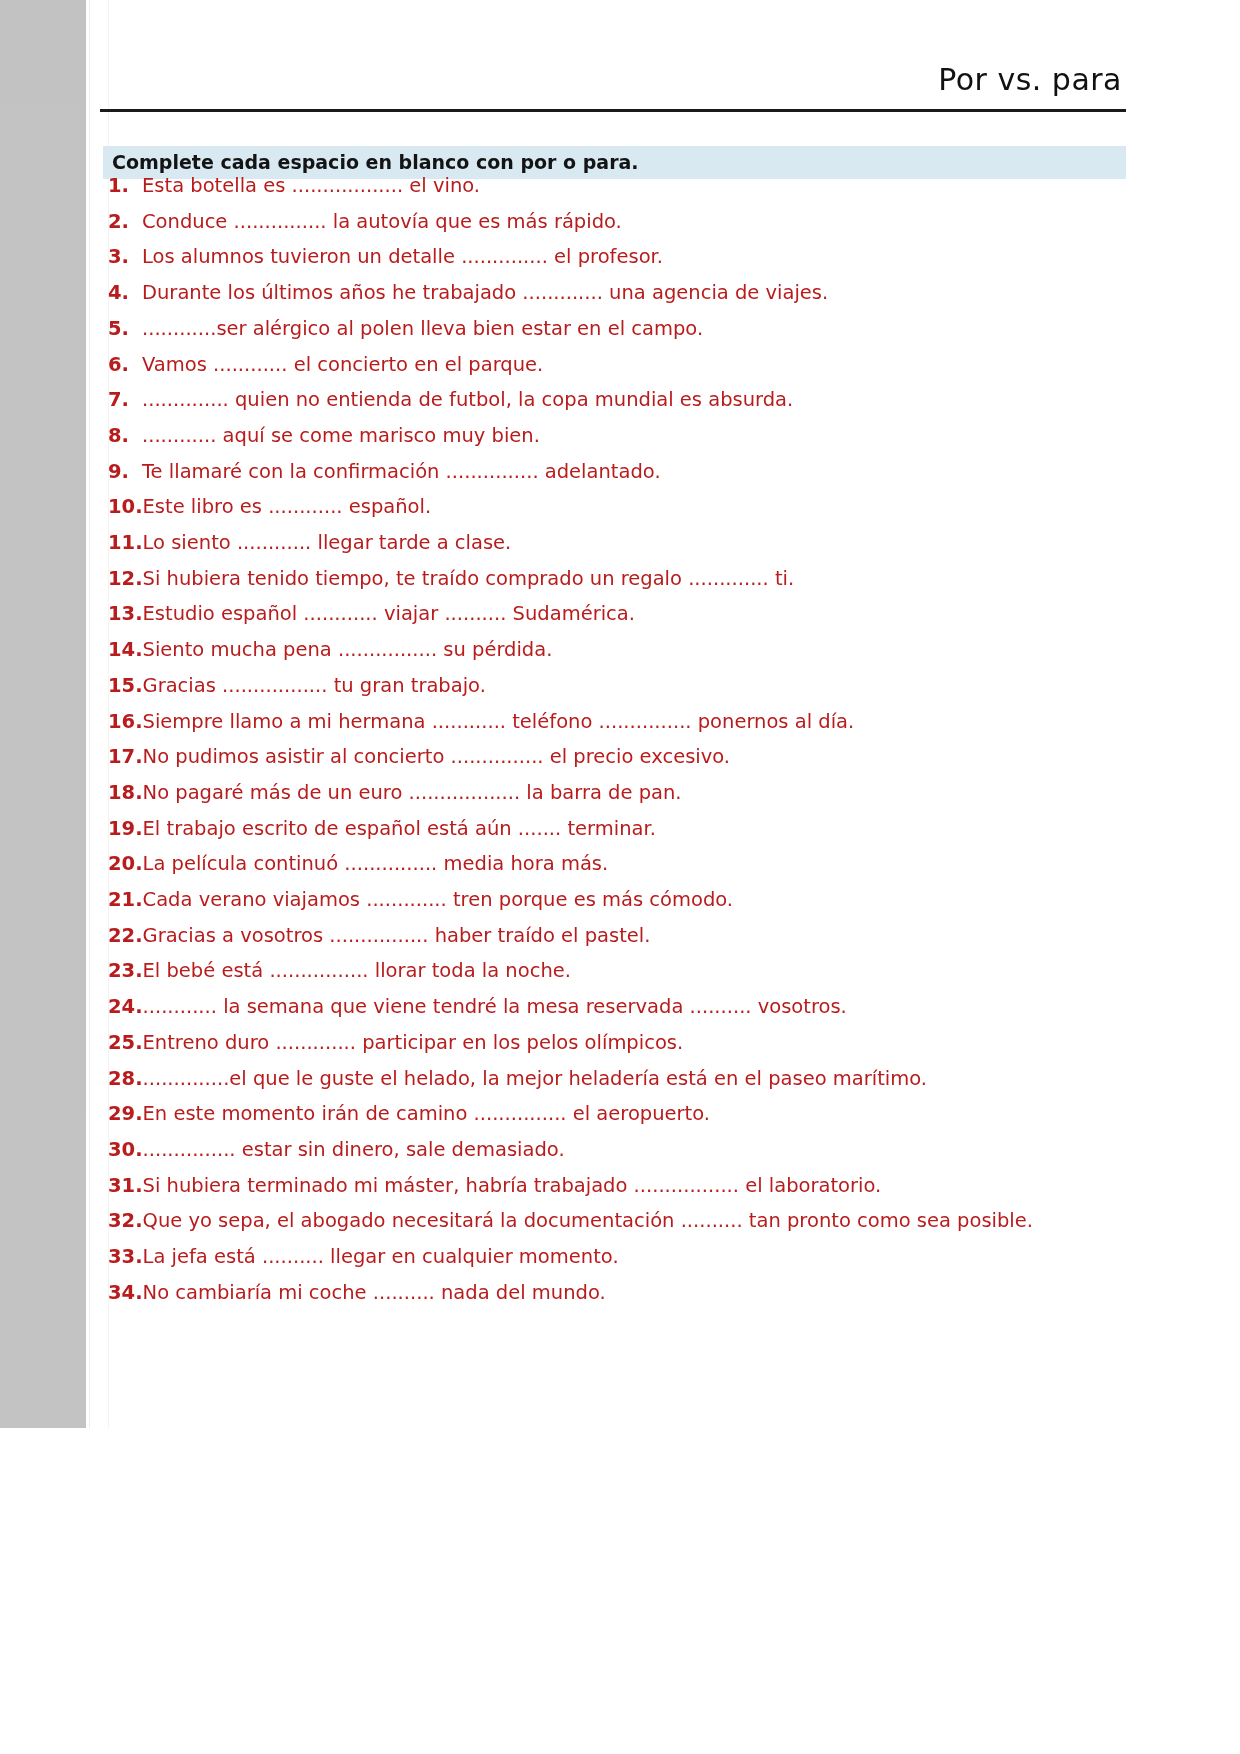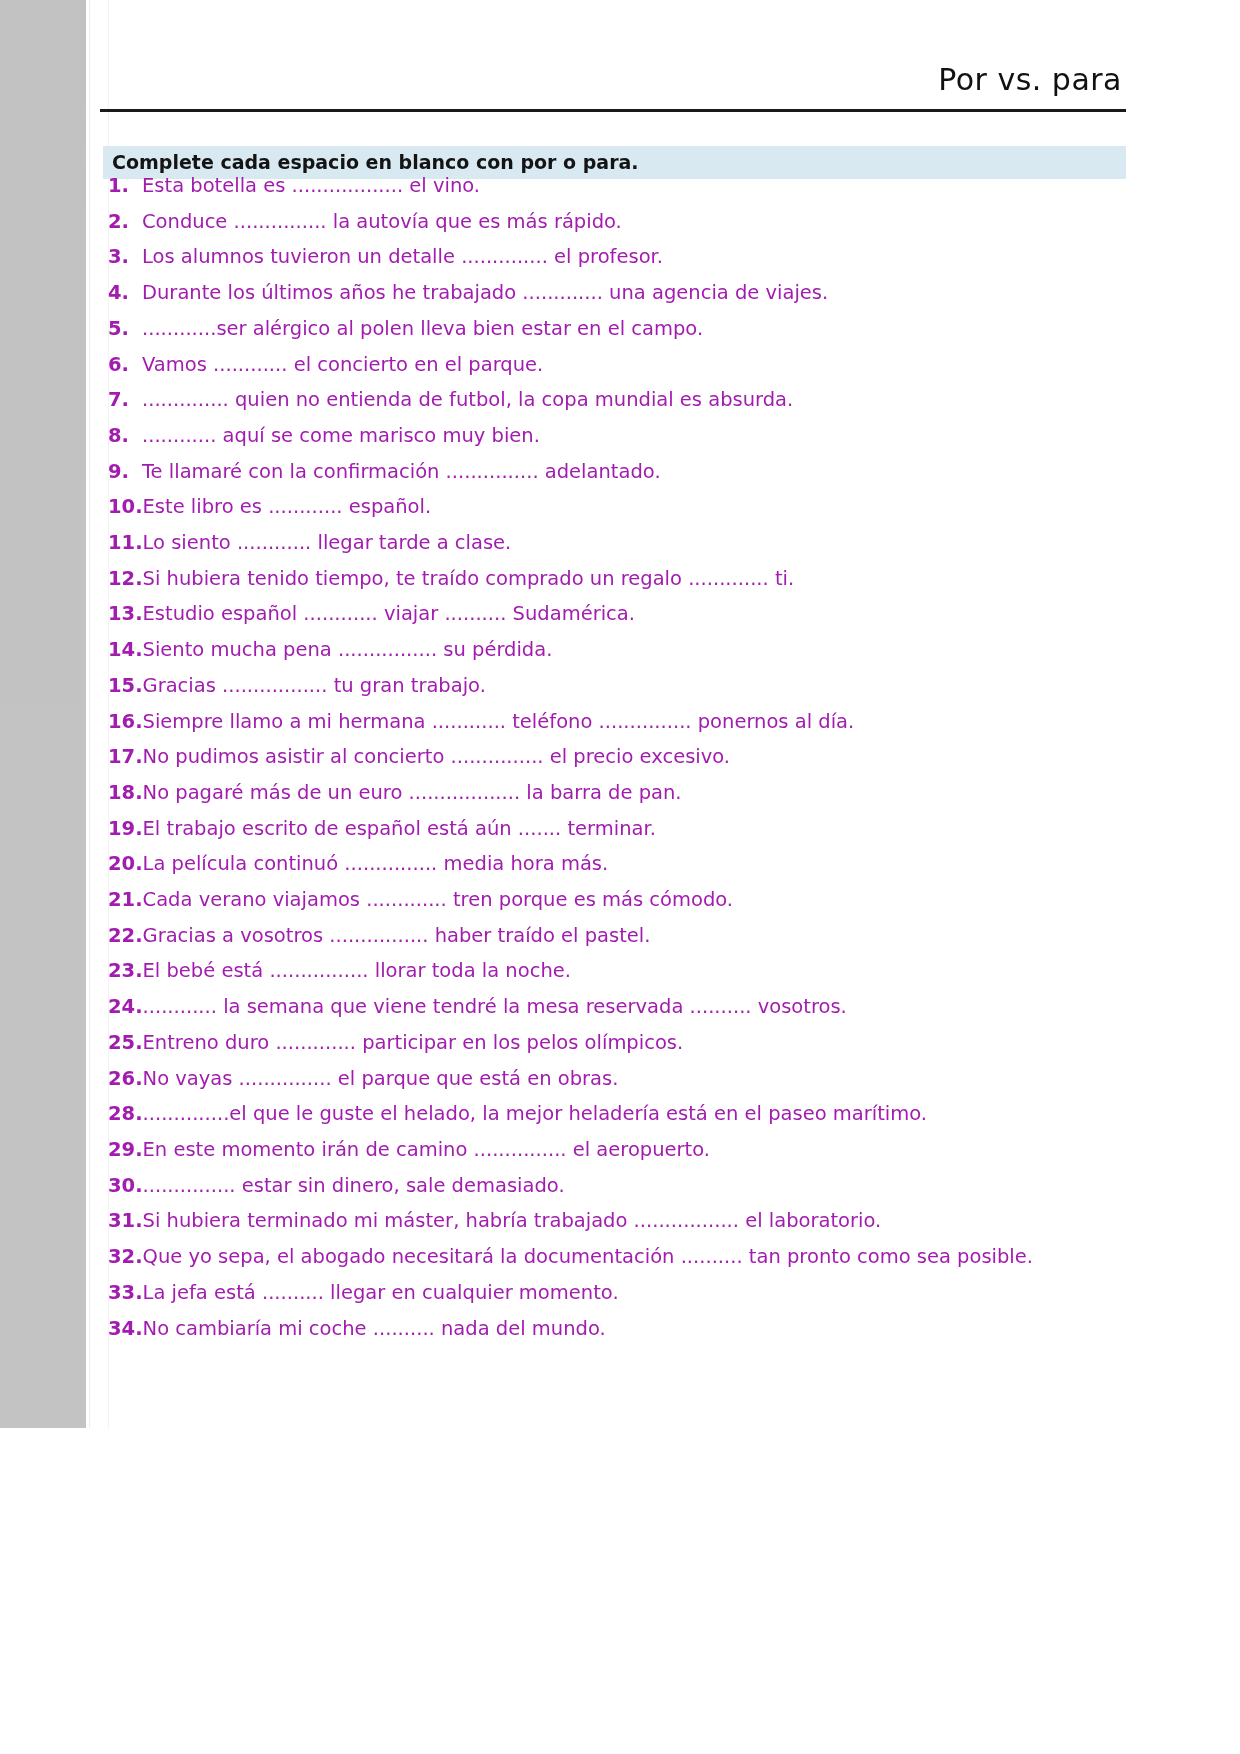--- a/index.html
+++ b/index.html
@@ -62,21 +62,21 @@
   ol.exercise-list {
     position: absolute;
     left: 108px; top: 168px;
     width: 1030px;
     margin: 0; padding: 0;
     list-style: none;
   }
   ol.exercise-list li {
     line-height: 35.7px;
     font-size: 19.5px;
-    color: #a21caf;
+    color: #b91c1c;
     white-space: nowrap;
   }
   .item-num {
     display: inline-block;
     min-width: 34px;
     font-weight: bold;
   }
   .footer-rule {
     position: absolute;
     left: 117px; top: 1652px;
@@ -128,21 +128,20 @@
     <li><span class="item-num">16.</span><span class="item-text">Siempre llamo a mi hermana ............ teléfono ............... ponernos al día.</span></li>
     <li><span class="item-num">17.</span><span class="item-text">No pudimos asistir al concierto ............... el precio excesivo.</span></li>
     <li><span class="item-num">18.</span><span class="item-text">No pagaré más de un euro .................. la barra de pan.</span></li>
     <li><span class="item-num">19.</span><span class="item-text">El trabajo escrito de español está aún ....... terminar.</span></li>
     <li><span class="item-num">20.</span><span class="item-text">La película continuó ............... media hora más.</span></li>
     <li><span class="item-num">21.</span><span class="item-text">Cada verano viajamos ............. tren porque es más cómodo.</span></li>
     <li><span class="item-num">22.</span><span class="item-text">Gracias a vosotros ................ haber traído el pastel.</span></li>
     <li><span class="item-num">23.</span><span class="item-text">El bebé está ................ llorar toda la noche.</span></li>
     <li><span class="item-num">24.</span><span class="item-text">............ la semana que viene tendré la mesa reservada .......... vosotros.</span></li>
     <li><span class="item-num">25.</span><span class="item-text">Entreno duro ............. participar en los pelos olímpicos.</span></li>
-    <li><span class="item-num">26.</span><span class="item-text">No vayas ............... el parque que está en obras.</span></li>
     <li><span class="item-num">28.</span><span class="item-text">..............el que le guste el helado, la mejor heladería está en el paseo marítimo.</span></li>
     <li><span class="item-num">29.</span><span class="item-text">En este momento irán de camino ............... el aeropuerto.</span></li>
     <li><span class="item-num">30.</span><span class="item-text">............... estar sin dinero, sale demasiado.</span></li>
     <li><span class="item-num">31.</span><span class="item-text">Si hubiera terminado mi máster, habría trabajado ................. el laboratorio.</span></li>
     <li><span class="item-num">32.</span><span class="item-text">Que yo sepa, el abogado necesitará la documentación .......... tan pronto como sea posible.</span></li>
     <li><span class="item-num">33.</span><span class="item-text">La jefa está .......... llegar en cualquier momento.</span></li>
     <li><span class="item-num">34.</span><span class="item-text">No cambiaría mi coche .......... nada del mundo.</span></li>
   </ol>
 
   <div class="footer-rule"></div>

